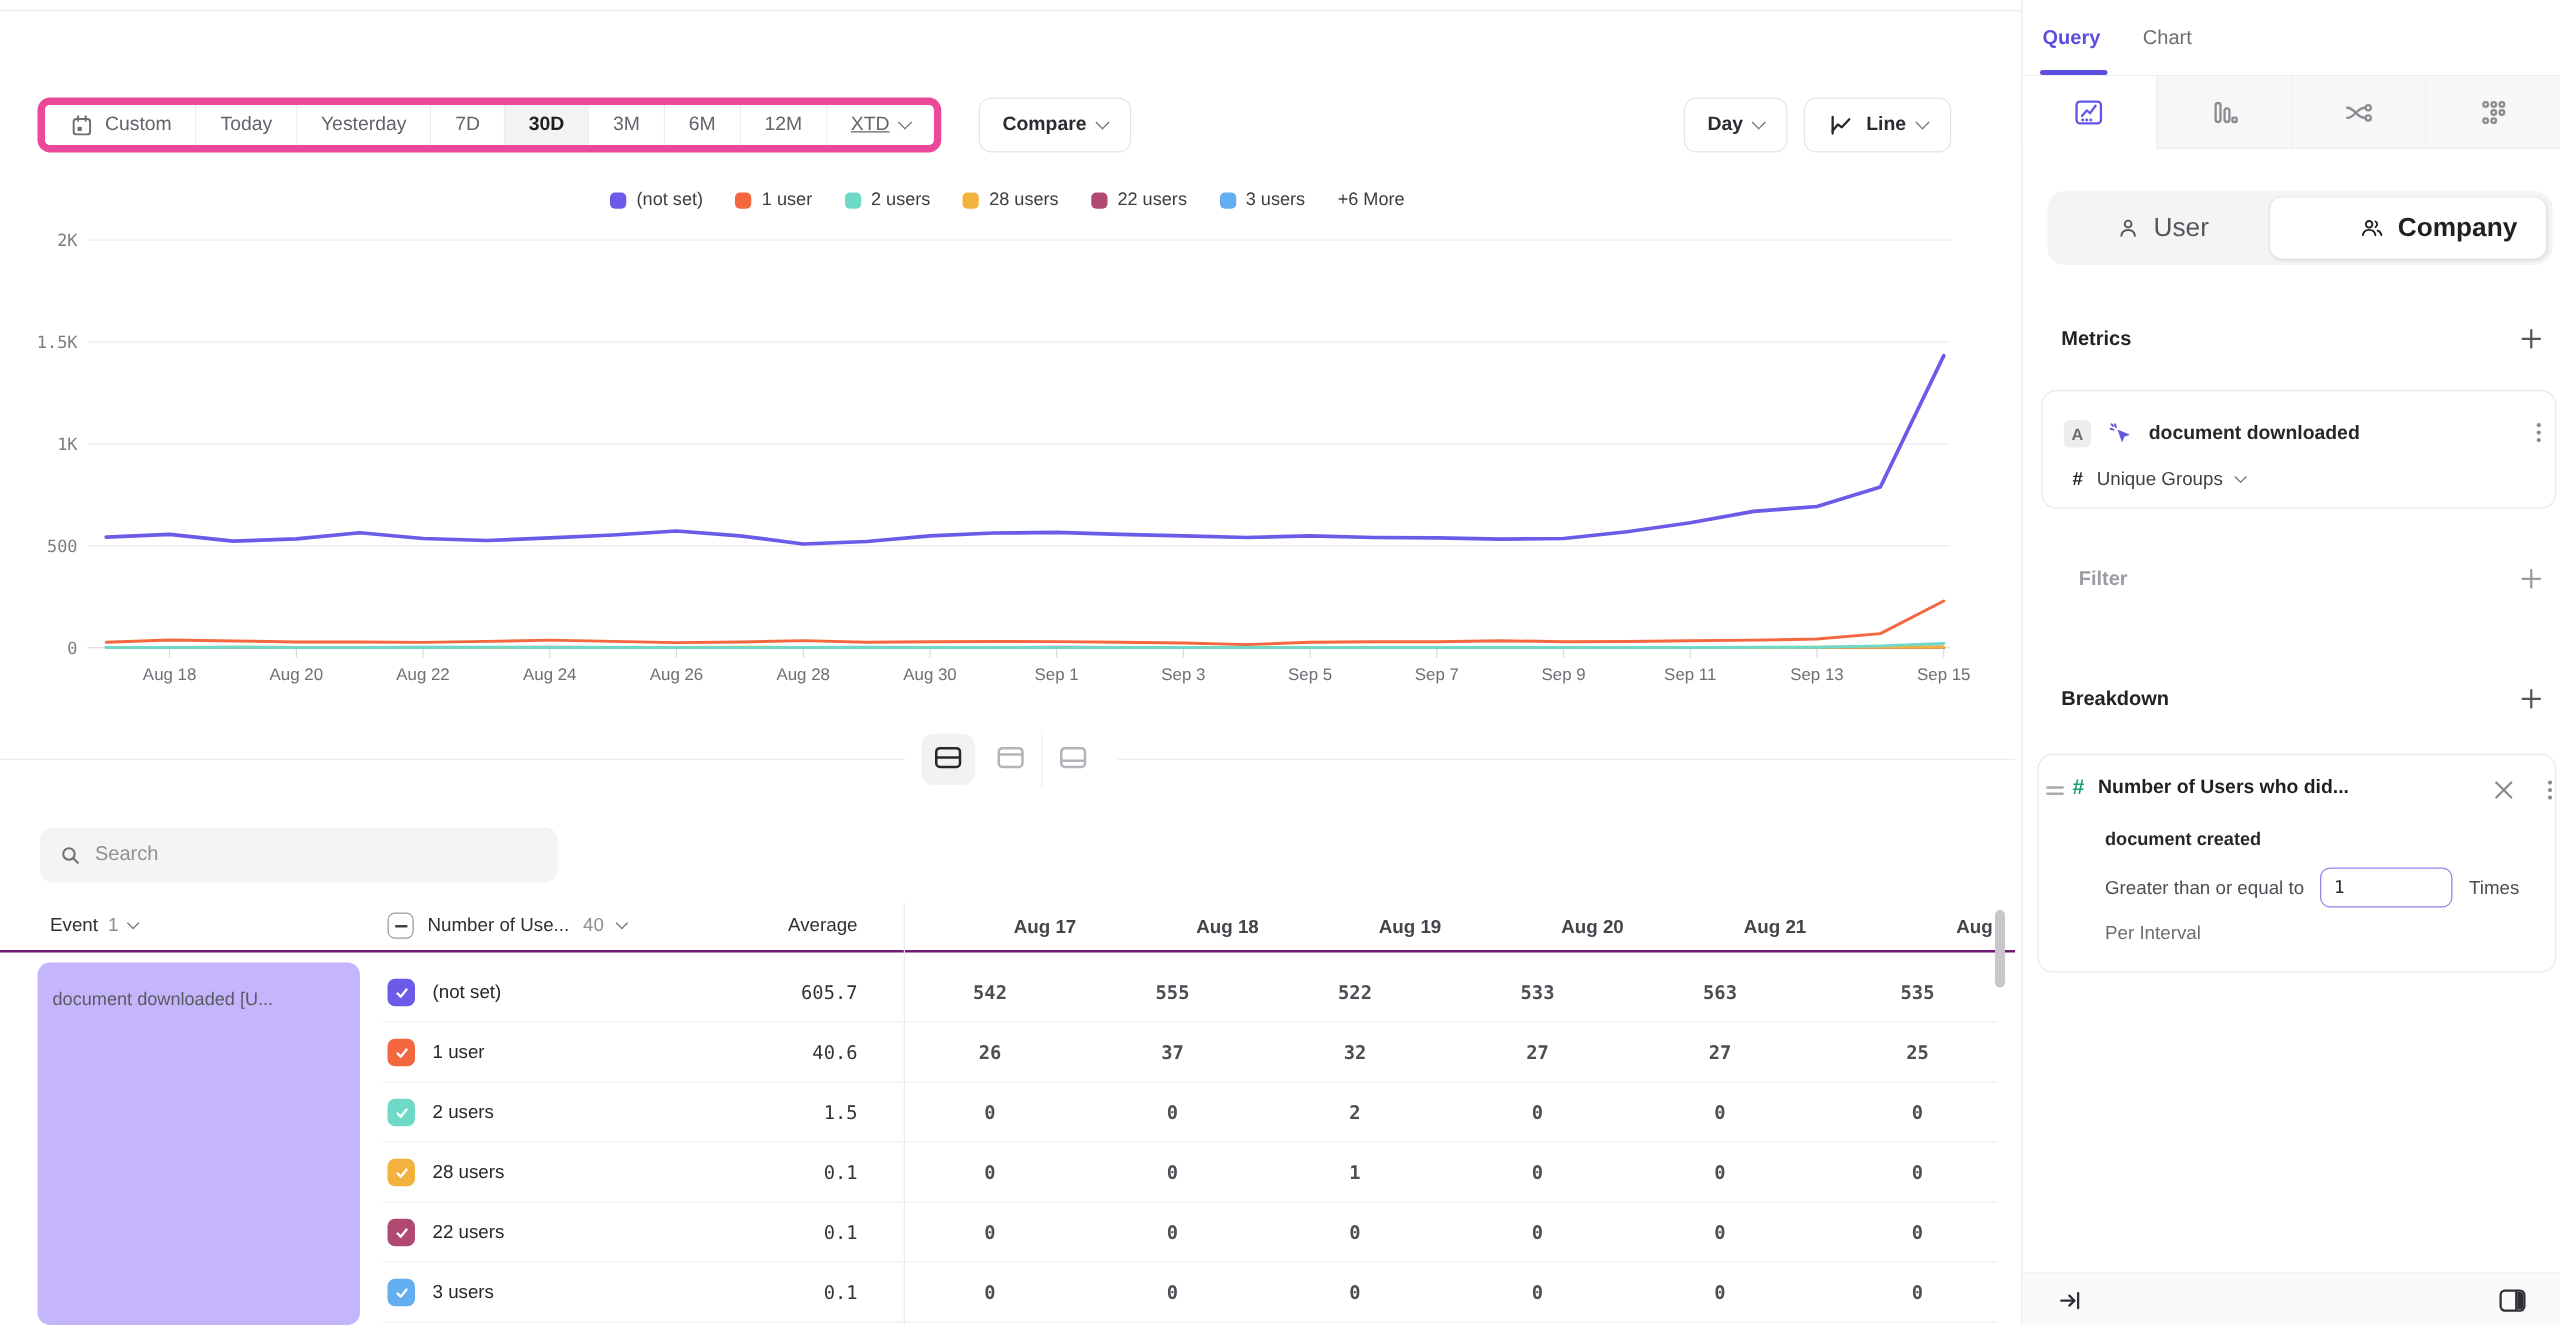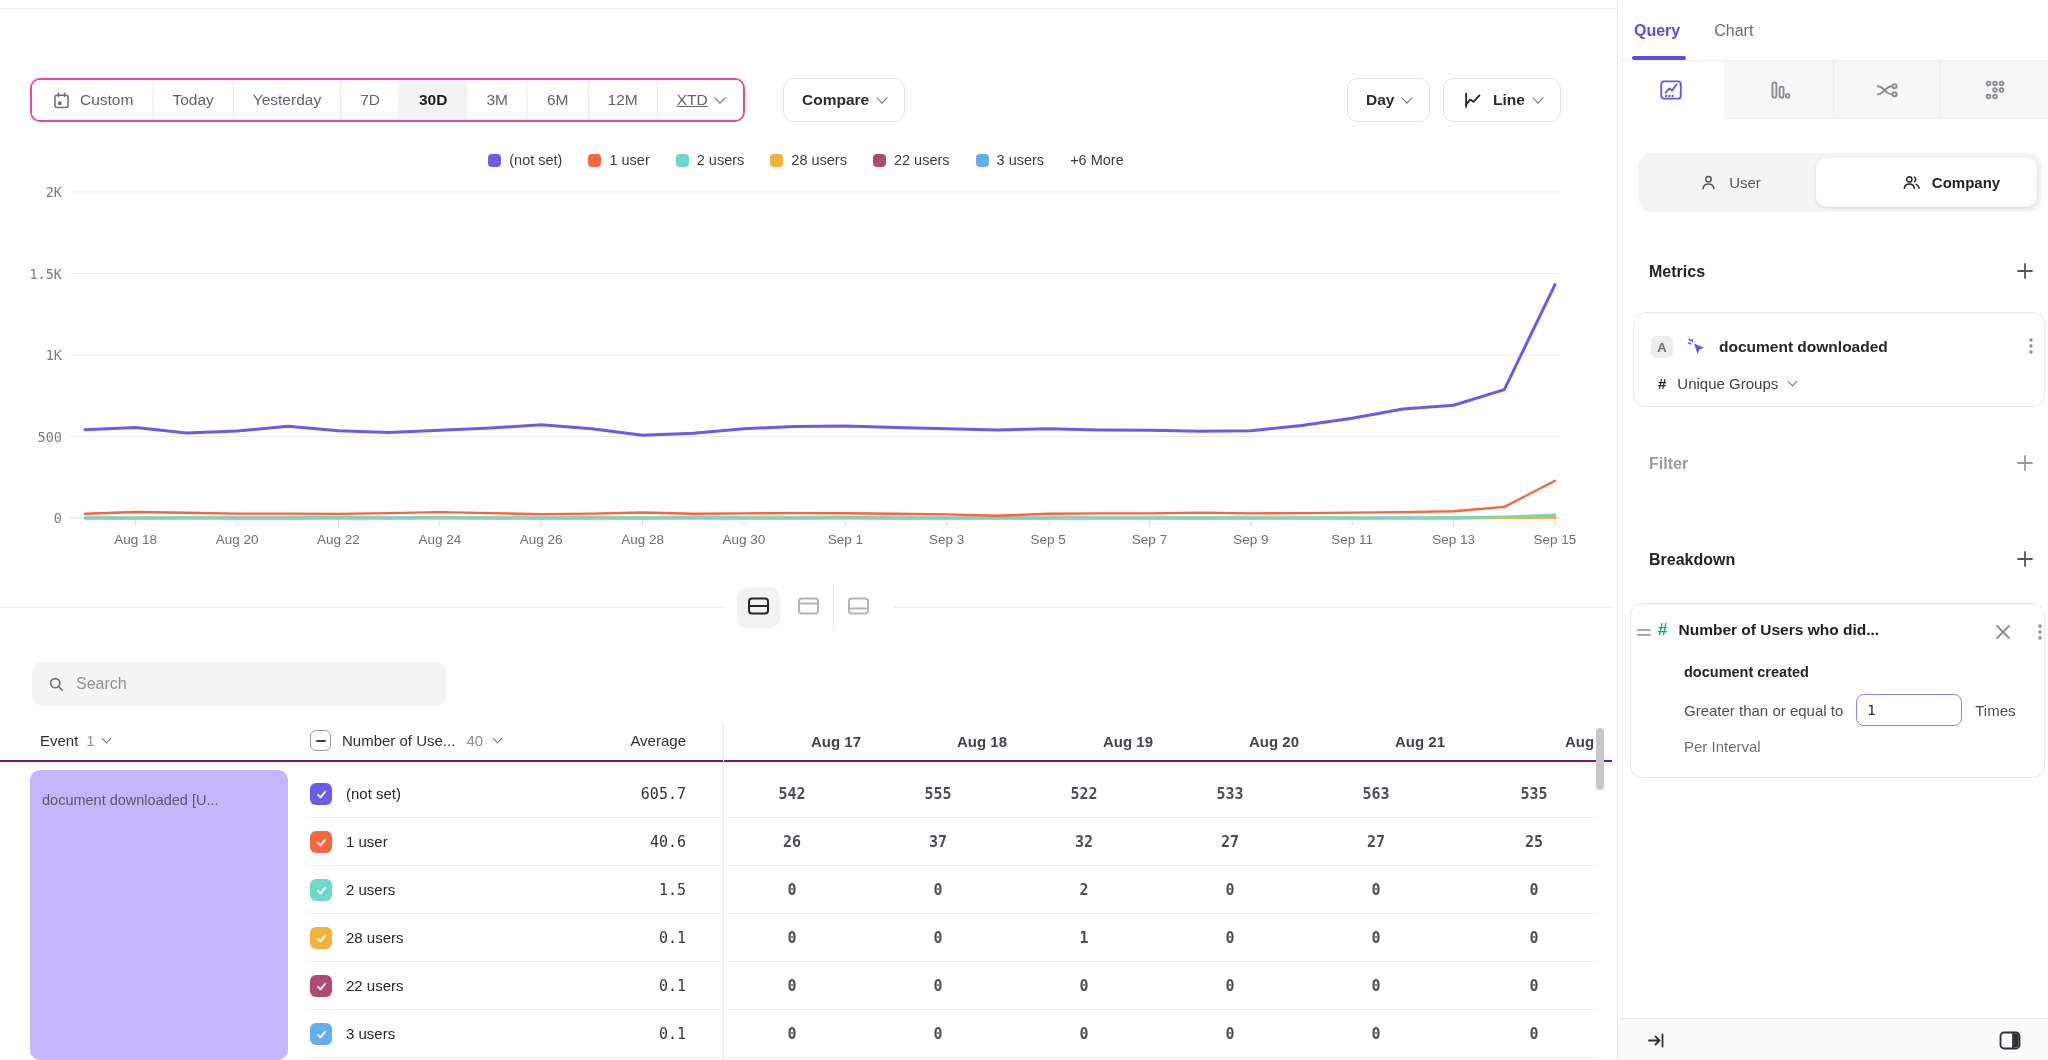--- a/index.html
+++ b/index.html
@@ -6,21 +6,21 @@
   html,body { width:2048px; height:1060px; overflow:hidden; background:#fff;
     font-family:"Liberation Sans", sans-serif; color:#26262b; }
   .mono { font-family:"DejaVu Sans Mono", monospace; }
   .topline { position:absolute; left:0; top:8px; width:2048px; border-top:1px solid #ededef; }
 
   
   .main { position:absolute; left:0; top:0; width:1617px; height:1060px; }
 
   
   .range-group { position:absolute; left:30px; top:78px; height:44px; display:flex;
-    border:2px solid #ec4899; border-radius:10px; overflow:hidden; background:#fff; }
+    border:6px solid #ec4899; border-radius:10px; overflow:hidden; background:#fff; }
   .range-btn { display:flex; align-items:center; gap:8px; padding:0 19px; height:100%;
     background:#fff; border:none; border-right:1px solid #ededef; font-family:inherit;
     font-size:15.5px; color:#63636b; cursor:pointer; white-space:nowrap; }
   .range-btn:last-child { border-right:none;text-decoration:underline; }
   .range-btn.active { background:#f3f3f4; color:#1c1c21; font-weight:700; }
   .btn { position:absolute; top:78px; height:44px; display:flex; align-items:center; gap:9px;
     padding:0 18px; background:#fff; border:1px solid #e4e4e7; border-radius:10px;
     font-family:inherit; font-size:15.5px; font-weight:600; color:#2b2b31; cursor:pointer; }
   .chev { display:inline-block; width:8px; height:8px; border-right:1.8px solid #6f6f76;
     border-bottom:1.8px solid #6f6f76; transform:rotate(45deg); margin-top:-4px; }
@@ -106,21 +106,21 @@
   .itab { flex:1; display:flex; align-items:center; justify-content:center; background:#f7f7f8;
     border-left:1px solid #ededef; border-bottom:1px solid #ededef; cursor:pointer; }
   .itab:first-child { border-left:none; }
   .itab.active { background:#fff; border-bottom:none; }
   .itab svg { stroke:#8b8b92; fill:none; stroke-width:1.7; stroke-linecap:round; stroke-linejoin:round; }
   .itab.active svg { stroke:#6257e3; }
 
   .seg { position:absolute; left:20px; top:153px; width:404px; height:59px; background:#f4f4f5;
     border-radius:14px; display:flex; padding:5px; }
   .seg-btn { flex:1; display:flex; align-items:center; justify-content:center; gap:10px;
-    font-size:15px; color:#55555c; border-radius:10px; cursor:pointer; }
+    font-size:21px; color:#55555c; border-radius:10px; cursor:pointer; }
   .seg-btn svg { stroke:#55555c; fill:none; stroke-width:1.7; stroke-linecap:round; }
   .seg-btn.active { background:#fff; box-shadow:0 1px 3px rgba(0,0,0,.14); color:#1f1f24; font-weight:600;padding-left:48px; }
   .seg-btn.active svg { stroke:#1f1f24; }
 
   .sec-head { position:absolute; left:31px; font-size:16px; font-weight:700; color:#222227; }
   .sec-head.muted { color:#9b9ba1; font-weight:600; }
   .plus { position:absolute; left:396px; width:22px; height:22px; cursor:pointer; }
   .plus svg { stroke:#55555c; stroke-width:1.8; stroke-linecap:round; }
   .plus.muted svg { stroke:#9a9aa0; }
 
@@ -551,21 +551,21 @@
           <circle cx="9" cy="17" r="1.7"></circle>
         </svg>
     </div>
     <div class="mrow2">
       <span class="hash-dark">#</span>
       <span>Unique Groups</span>
       <span class="chev sm"></span>
     </div>
   </div>
 
-  <div class="sec-head muted" style="top:455px;">Filter</div>
+  <div class="sec-head muted" style="top:455px;margin-left:14px;">Filter</div>
   <div class="plus muted" style="top:452px;">
     <svg width="22" height="22" viewBox="0 0 22 22">
         <line x1="11" y1="4" x2="11" y2="18"></line>
         <line x1="4" y1="11" x2="18" y2="11"></line>
       </svg>
   </div>
 
   <div class="sec-head" style="top:551px;">Breakdown</div>
   <div class="plus" style="top:548px;">
     <svg width="22" height="22" viewBox="0 0 22 22">

